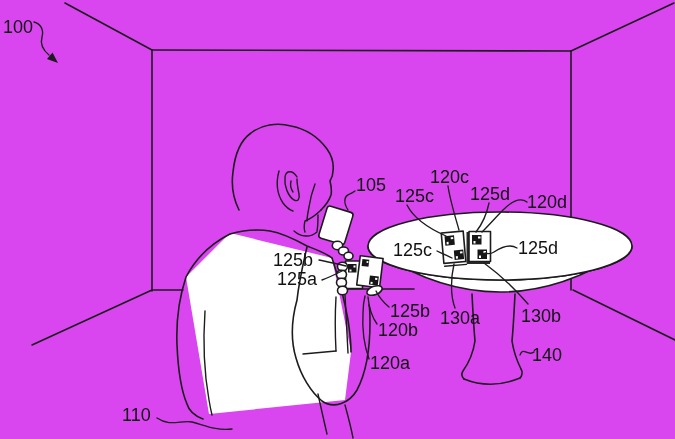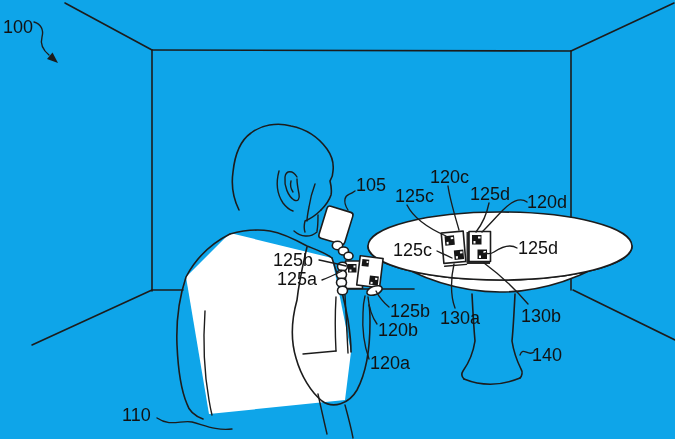--- a/index.html
+++ b/index.html
@@ -1,16 +1,16 @@
 <!DOCTYPE html>
 <html><head>
 <meta charset="utf-8">
 <style>
   html,body{margin:0;padding:0;background:#fff;}
-  .stage{position:relative;width:675px;height:439px;background:#0ea5e9;overflow:hidden;
+  .stage{position:relative;width:675px;height:439px;background:#d946ef;overflow:hidden;
          font-family:"Liberation Sans", sans-serif;}
   svg{display:block}
   .ln{fill:none;stroke:#1c1c1c;stroke-width:1.6;stroke-linecap:round;stroke-linejoin:round;}
   .thin{stroke-width:1.4;}
   .lead{fill:none;stroke:#1c1c1c;stroke-width:1.35;stroke-linecap:round;}
   .whitefill{fill:#ffffff;stroke:#1c1c1c;stroke-width:1.6;stroke-linejoin:round;}
   .silh{fill:#ffffff;stroke:none;}
   .mark{fill:#161616;stroke:none;}
   .markw{fill:#ffffff;stroke:none;}
   .shadow{fill:#2a2a2a;stroke:none;}

